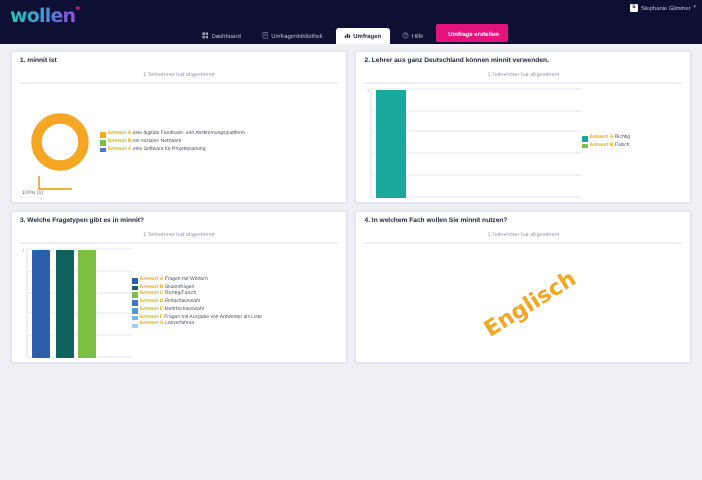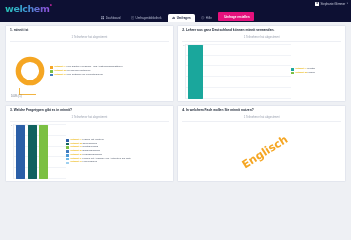--- a/index.html
+++ b/index.html
@@ -135,21 +135,21 @@
     color:#f5a623;
     font-family:"DejaVu Sans", sans-serif;
     white-space:nowrap;
   }
 </style>
 </head>
 <body>
 
 <div class="topbar">
   <div class="logo">
-    <span>welchem</span><span class="logo-dot">°</span>
+    <span>wollen</span><span class="logo-dot">°</span>
   </div>
 
   <div class="user-menu">
     <span class="user-avatar">S</span>
     <span>Stephanie Glimmer</span>
     <span class="caret">▾</span>
   </div>
 
   <nav class="nav">
     <div class="nav-item">

